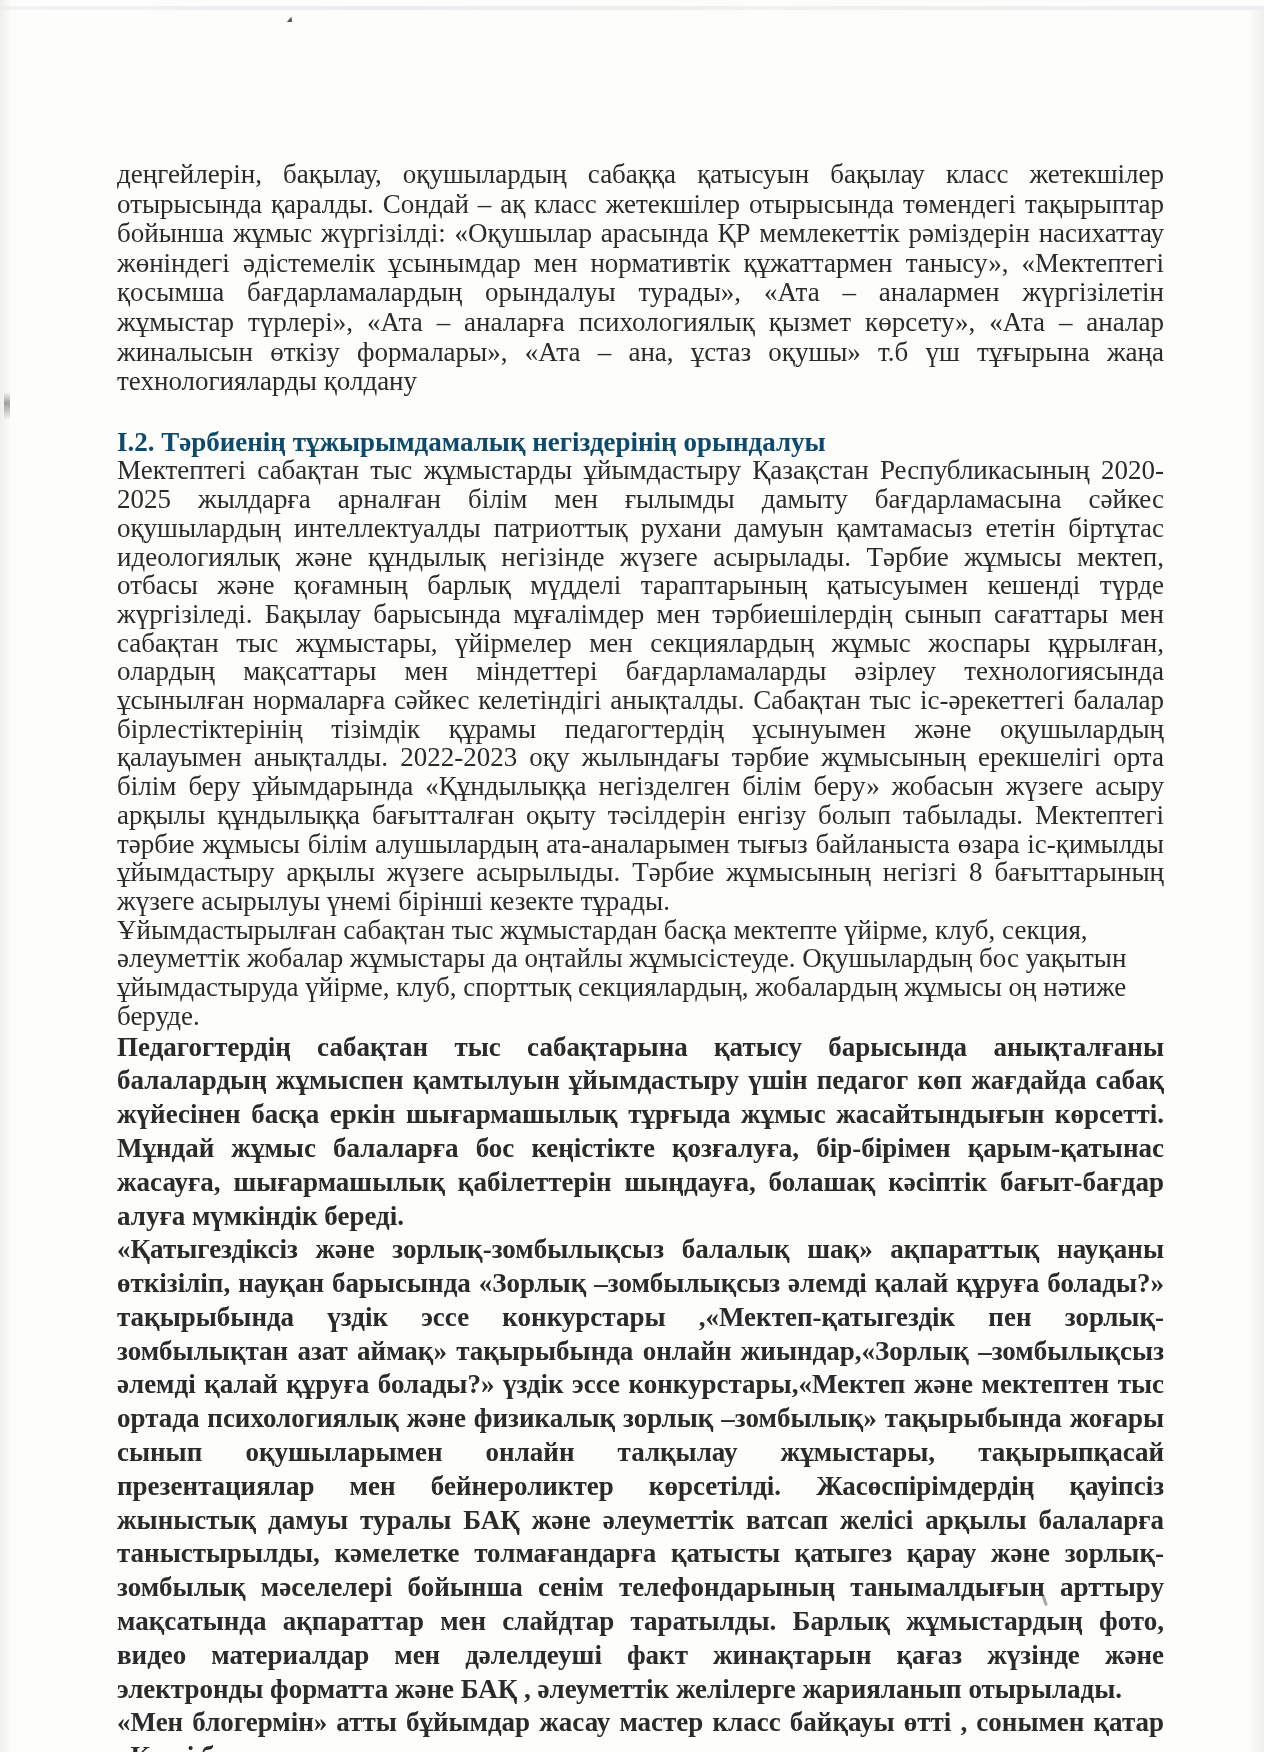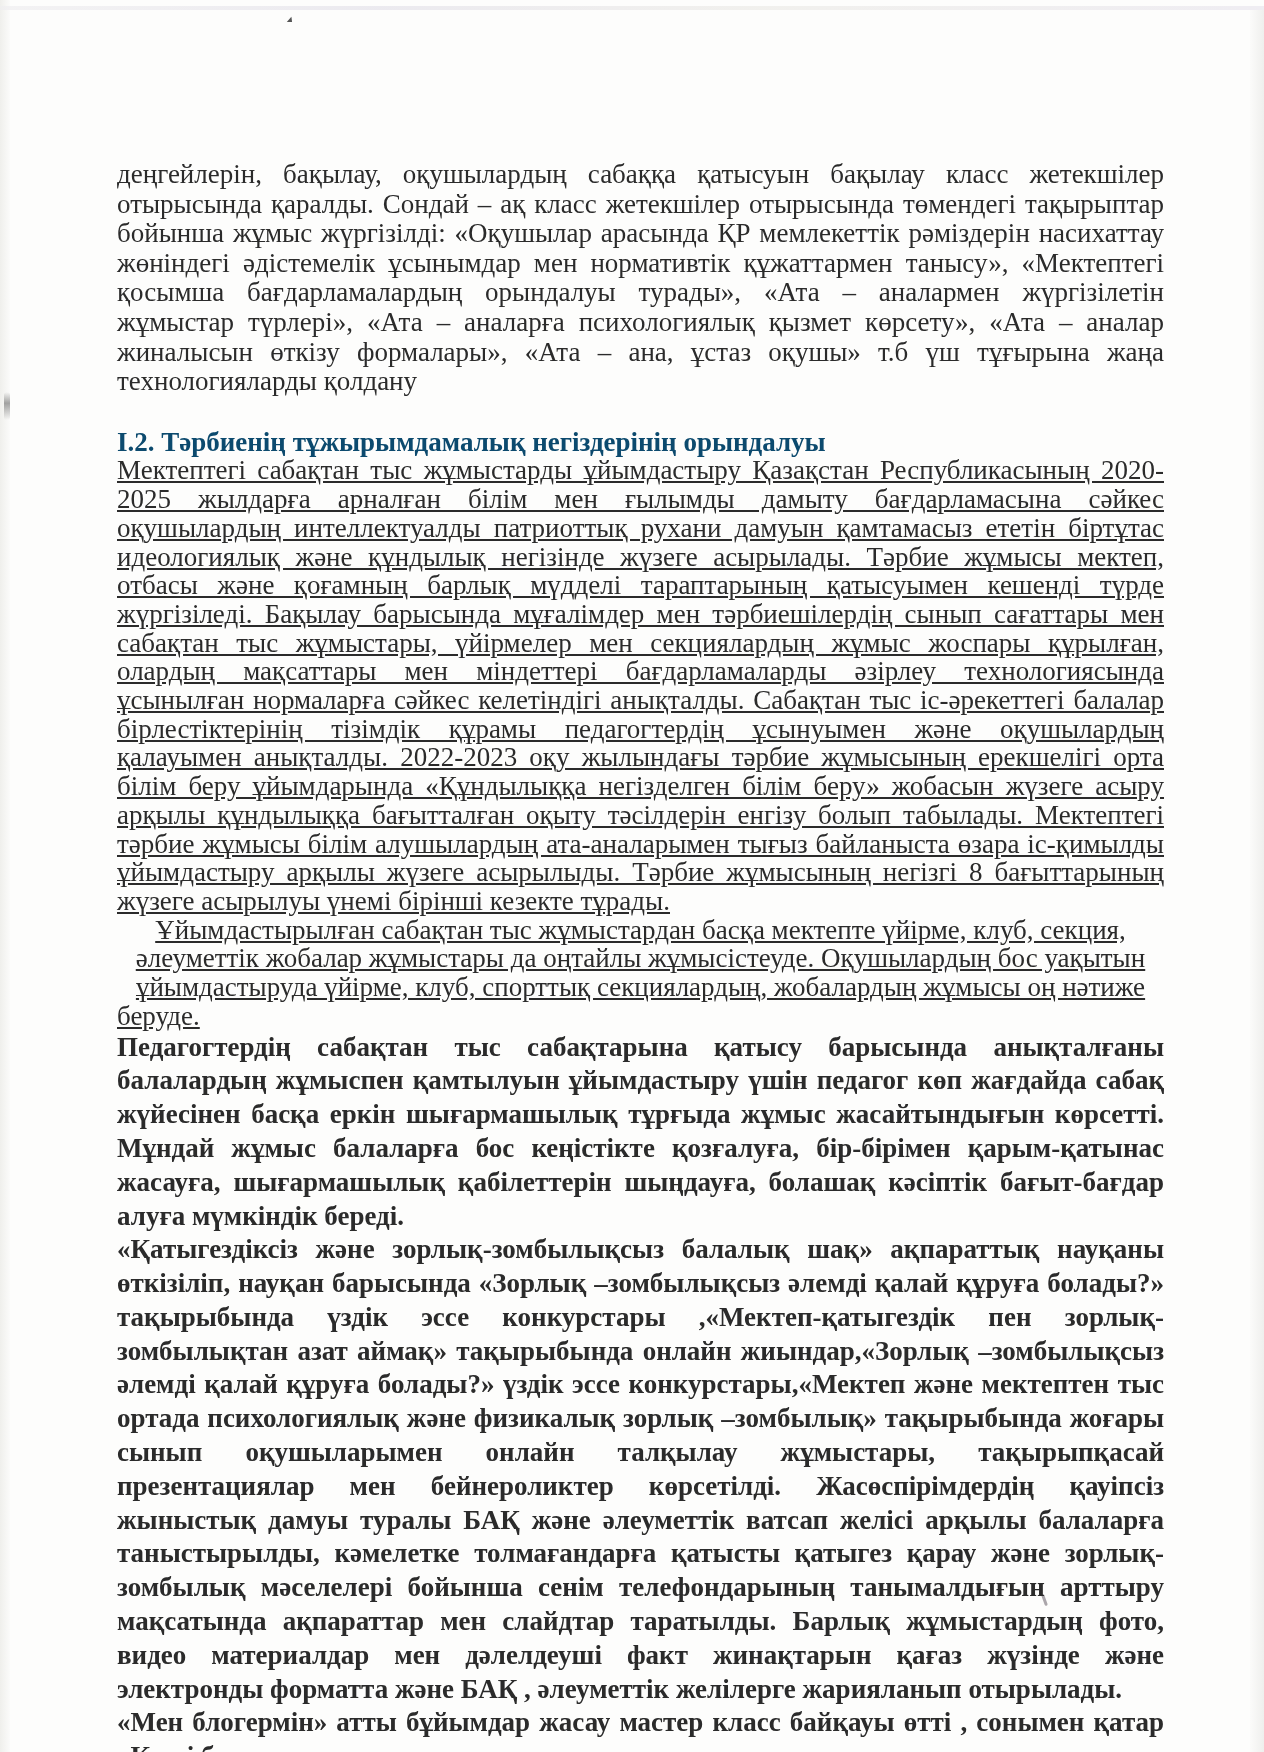--- a/index.html
+++ b/index.html
@@ -34,21 +34,21 @@
   .scan-mark-mid {
     position: absolute; left: 1043px; top: 1594px; width: 3px; height: 12px;
     background: rgba(90,80,90,.5); transform: rotate(-20deg); border-radius: 2px;
   }
   .content {
     position: absolute; left: 117px; top: 160px; width: 1047px;
     font-size: 27px; text-align: justify;
   }
   .content p { margin: 0; }
   .p-top { line-height: 29.6px; }
-  .p-mid { line-height: 28.7px; text-decoration: underline; }
+  .p-mid { line-height: 28.7px; }
   .p-low { line-height: 33.8px; font-weight: bold; }
   .heading {
     font-weight: bold; line-height: 28.7px; margin-top: 31px !important;
     text-align: left; color: #0c4a6e;
   }
   .p-last-left { text-align-last: left; }
 </style>
 </head>
 <body>
 
@@ -56,17 +56,17 @@
 <div class="page-edge-top"></div>
 <div class="page-edge-right"></div>
 <div class="scan-mark-top">▲</div>
 <div class="scan-mark-left"></div>
 <div class="scan-mark-mid"></div>
 
 <div class="content">
   <p class="p-top p-last-left">деңгейлерін, бақылау, оқушылардың сабаққа қатысуын бақылау класс жетекшілер отырысында қаралды. Сондай – ақ класс жетекшілер отырысында төмендегі тақырыптар бойынша жұмыс жүргізілді: «Оқушылар арасында ҚР мемлекеттік рәміздерін насихаттау жөніндегі әдістемелік ұсынымдар мен нормативтік құжаттармен танысу», «Мектептегі қосымша бағдарламалардың орындалуы турады», «Ата – аналармен жүргізілетін жұмыстар түрлері», «Ата – аналарға психологиялық  қызмет көрсету», «Ата – аналар жиналысын өткізу формалары», «Ата – ана, ұстаз оқушы» т.б үш тұғырына жаңа технологияларды қолдану</p>
   <p class="heading">I.2. Тәрбиенің тұжырымдамалық негіздерінің орындалуы</p>
   <p class="p-mid p-last-left">Мектептегі сабақтан тыс жұмыстарды ұйымдастыру Қазақстан Республикасының 2020-2025 жылдарға арналған білім мен ғылымды дамыту бағдарламасына сәйкес оқушылардың интеллектуалды патриоттық рухани дамуын қамтамасыз ететін біртұтас  идеологиялық  және құндылық негізінде жүзеге асырылады. Тәрбие жұмысы мектеп, отбасы және қоғамның барлық мүдделі тараптарының қатысуымен кешенді түрде жүргізіледі. Бақылау барысында мұғалімдер мен тәрбиешілердің сынып сағаттары мен сабақтан тыс жұмыстары, үйірмелер мен секциялардың жұмыс жоспары құрылған, олардың мақсаттары мен міндеттері бағдарламаларды әзірлеу технологиясында ұсынылған нормаларға сәйкес келетіндігі анықталды. Сабақтан тыс іс-әрекеттегі балалар бірлестіктерінің тізімдік құрамы педагогтердің ұсынуымен және оқушылардың қалауымен анықталды. 2022-2023 оқу  жылындағы тәрбие жұмысының ерекшелігі орта білім беру  ұйымдарында «Құндылыққа негізделген білім беру» жобасын жүзеге асыру арқылы құндылыққа бағытталған оқыту тәсілдерін енгізу болып табылады. Мектептегі тәрбие жұмысы білім алушылардың ата-аналарымен тығыз байланыста өзара іс-қимылды ұйымдастыру  арқылы  жүзеге асырылыды. Тәрбие жұмысының негізгі 8 бағыттарының жүзеге асырылуы үнемі бірінші кезекте тұрады.</p>
-  <p class="p-mid p-last-left" style="text-align:center;">Ұйымдастырылған сабақтан тыс жұмыстардан басқа мектепте үйірме, клуб, секция, әлеуметтік жобалар жұмыстары да оңтайлы  жұмысістеуде. Оқушылардың бос уақытын ұйымдастыруда үйірме, клуб, спорттық секциялардың, жобалардың  жұмысы оң нәтиже беруде.</p>
+  <p class="p-mid p-last-left" style="text-align:left;">Ұйымдастырылған сабақтан тыс жұмыстардан басқа мектепте үйірме, клуб, секция, әлеуметтік жобалар жұмыстары да оңтайлы  жұмысістеуде. Оқушылардың бос уақытын ұйымдастыруда үйірме, клуб, спорттық секциялардың, жобалардың  жұмысы оң нәтиже беруде.</p>
   <p class="p-low p-last-left">Педагогтердің сабақтан тыс сабақтарына қатысу барысында анықталғаны  балалардың жұмыспен қамтылуын ұйымдастыру үшін педагог көп жағдайда сабақ жүйесінен басқа еркін шығармашылық тұрғыда жұмыс жасайтындығын көрсетті. Мұндай жұмыс балаларға бос кеңістікте қозғалуға, бір-бірімен қарым-қатынас жасауға, шығармашылық қабілеттерін шыңдауға, болашақ кәсіптік бағыт-бағдар алуға мүмкіндік береді.</p>
   <p class="p-low p-last-left">«Қатыгездіксіз және зорлық-зомбылықсыз балалық шақ» ақпараттық науқаны өткізіліп, науқан барысында «Зорлық –зомбылықсыз әлемді қалай құруға болады?» тақырыбында үздік эссе конкурстары ,«Мектеп-қатыгездік пен зорлық-зомбылықтан азат аймақ» тақырыбында онлайн жиындар,«Зорлық –зомбылықсыз әлемді қалай құруға болады?» үздік эссе конкурстары,«Мектеп және мектептен тыс ортада психологиялық және физикалық зорлық –зомбылық» тақырыбында жоғары сынып оқушыларымен онлайн талқылау жұмыстары, тақырыпқасай презентациялар мен бейнероликтер көрсетілді. Жасөспірімдердің қауіпсіз жыныстық дамуы туралы БАҚ және әлеуметтік ватсап желісі арқылы балаларға таныстырылды, кәмелетке толмағандарға қатысты қатыгез қарау және зорлық-зомбылық мәселелері бойынша сенім телефондарының танымалдығын арттыру мақсатында ақпараттар мен слайдтар таратылды. Барлық жұмыстардың фото, видео материалдар мен дәлелдеуші факт жинақтарын қағаз жүзінде және электронды форматта және БАҚ , әлеуметтік желілерге жарияланып отырылады.</p>
   <p class="p-low p-last-left">«Мен блогермін» атты бұйымдар жасау мастер класс байқауы өтті , сонымен қатар «Күзгі бақ»</p>
 </div>
 
 </body></html>

